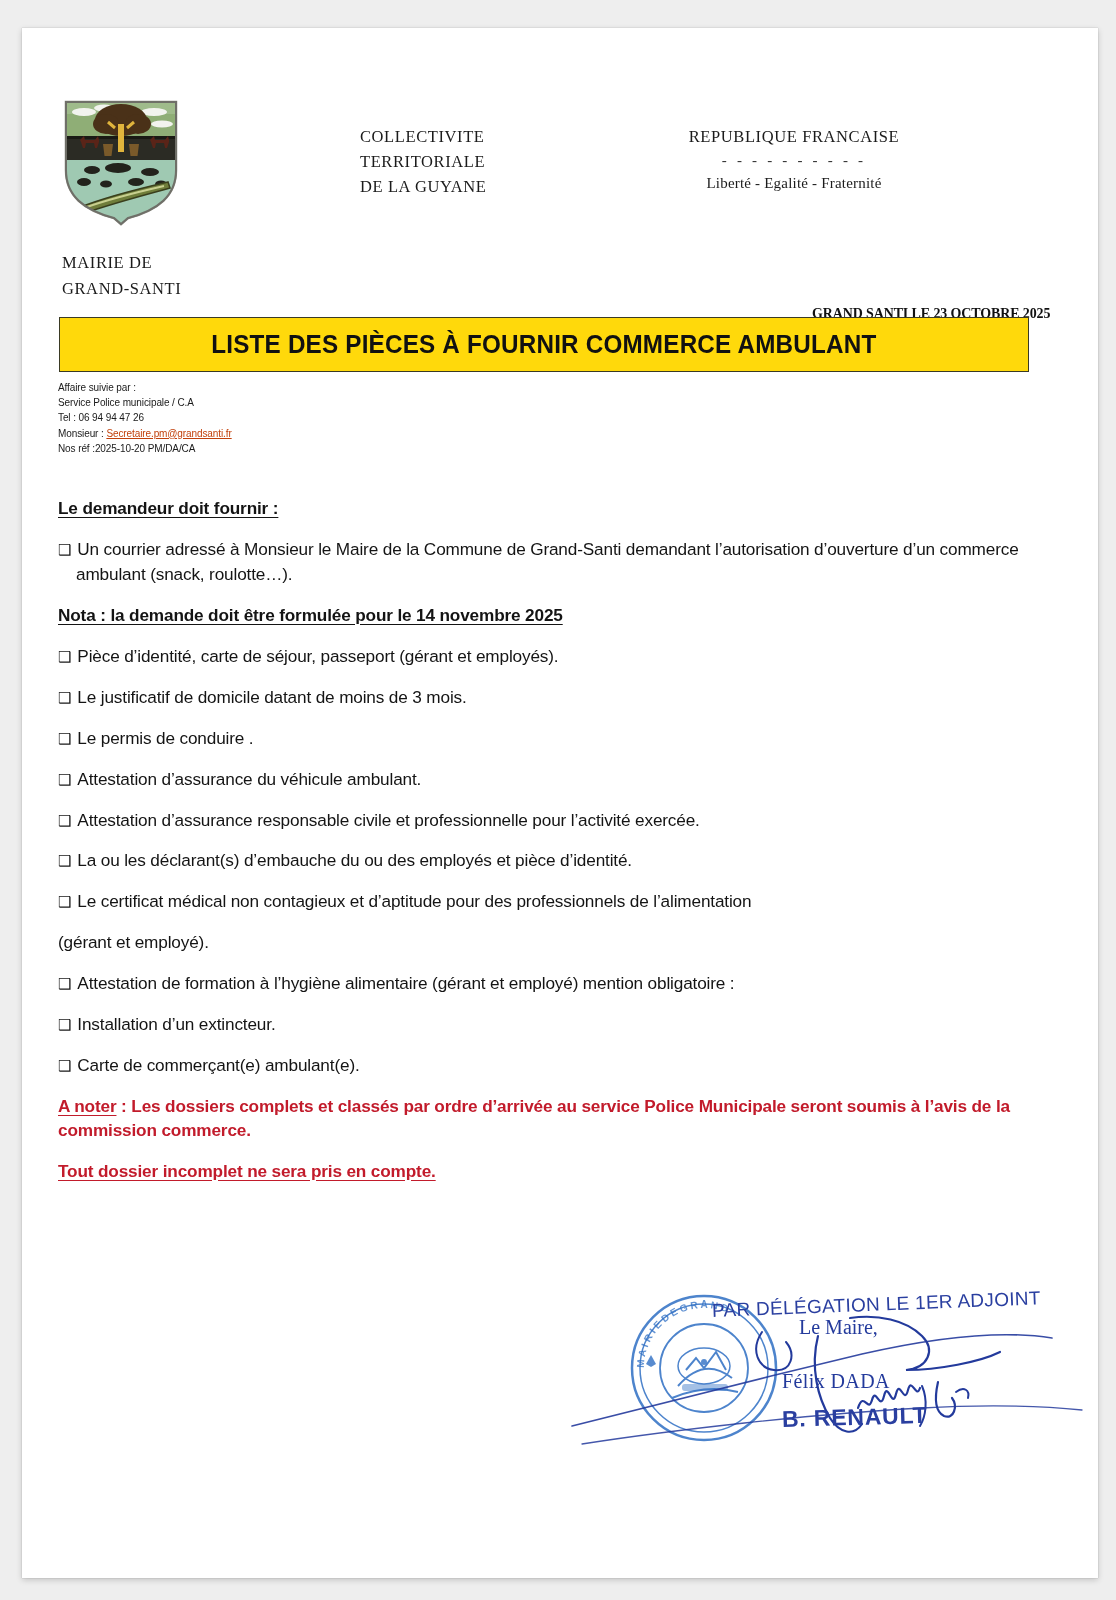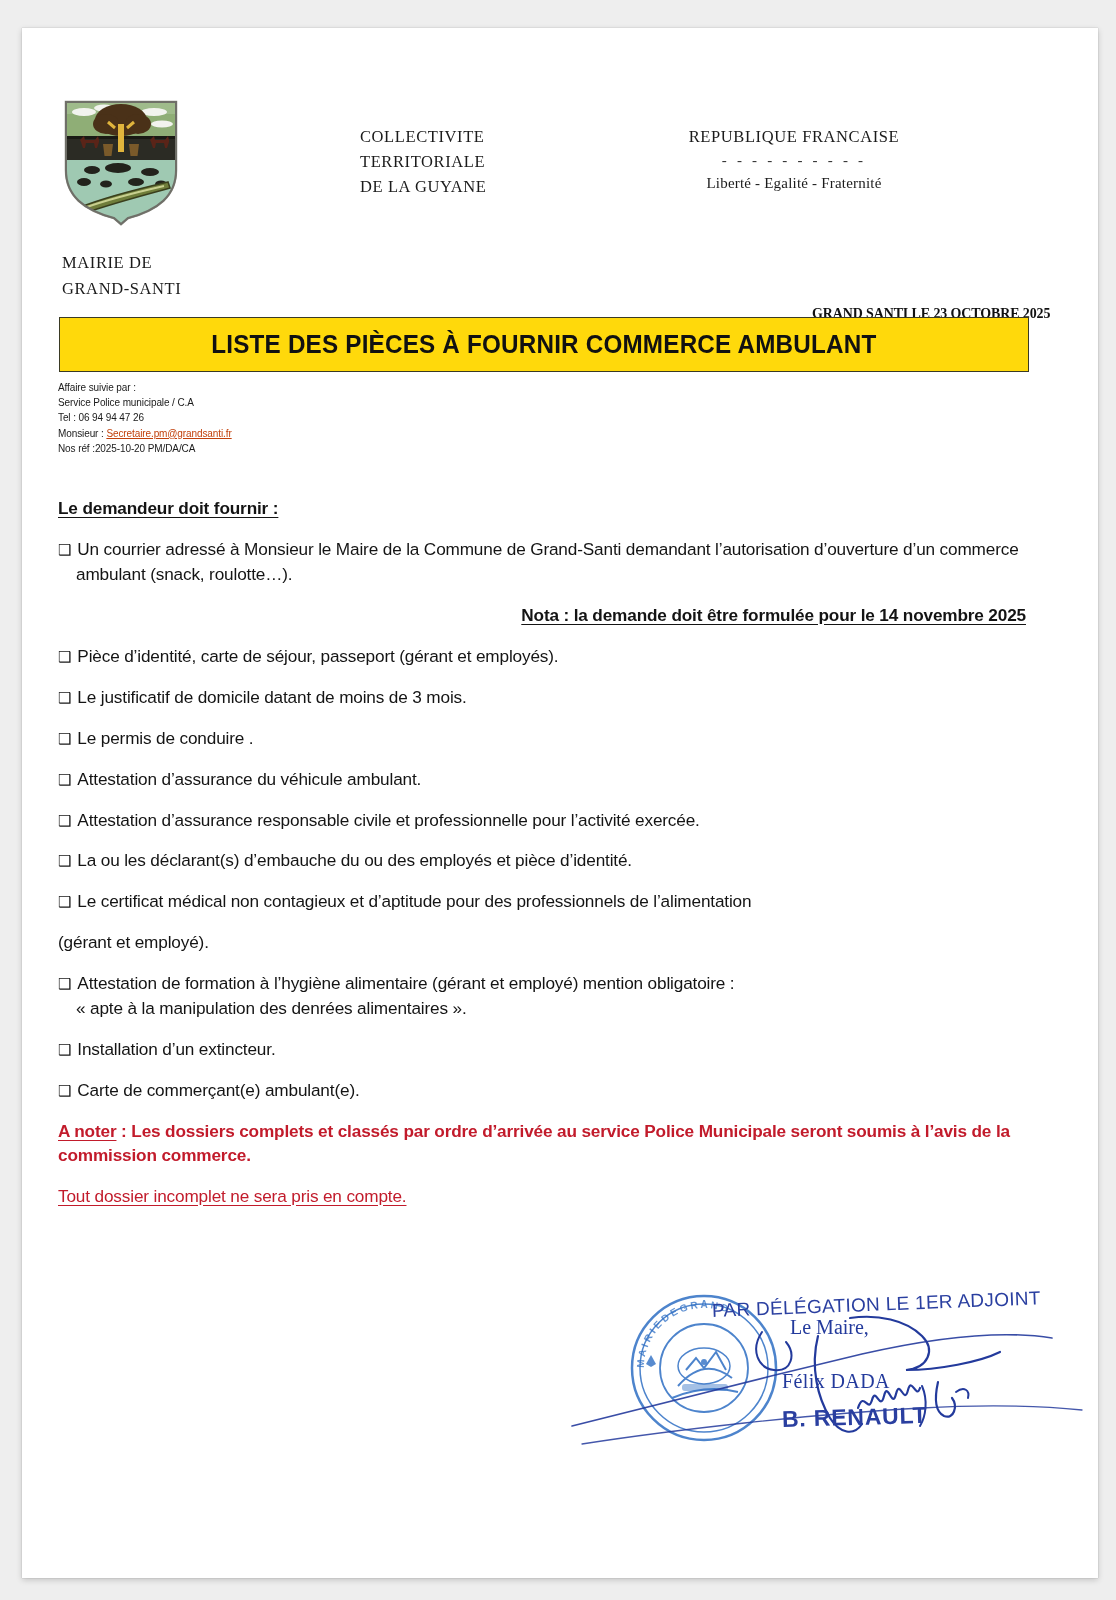--- a/index.html
+++ b/index.html
@@ -141,36 +141,35 @@
     font-weight: 700;
     text-decoration: underline;
     text-underline-offset: 3px;
     margin: 0 0 20px 0;
   }
   .nota {
     font-weight: 700;
     text-decoration: underline;
     text-underline-offset: 3px;
     margin: 4px 0 18px 0;
-    text-align: right;
   }
   .item { margin: 0 0 16px 0; padding-left: 18px; text-indent: -18px; }
   .item .cb { font-size: 15px; margin-right: 6px; }
   .plain { margin: 0 0 16px 0; }
 
   .red {
     color: #C21B2B;
     font-weight: 700;
     margin: 22px 0 14px 0;
     line-height: 1.42;
   }
   .red u { text-decoration: underline; text-underline-offset: 3px; }
   .red-line {
     color: #C21B2B;
-    font-weight: 400;
+    font-weight: 700;
     text-decoration: underline;
     text-underline-offset: 3px;
     margin: 0 0 10px 0;
     display: inline-block;
   }
 
   
   .signature-area {
     position: absolute;
     left: 560px;
@@ -179,21 +178,21 @@
     height: 210px;
   }
   .signature-area svg { position:absolute; left:0; top:0; overflow: visible; }
 
   .sig-text {
     position: absolute;
     color: #233a9c;
     font-family: "Liberation Serif", serif;
     white-space: nowrap;
   }
-  .sig-maire { left: 208px; top: 58px; font-size: 20px; }
+  .sig-maire { left: 217px; top: 58px; font-size: 20px; }
   .sig-name  { left: 200px; top: 112px; font-size: 20px; letter-spacing: 0.4px; }
 
   .stamp-text {
     position: absolute;
     color: #2a3fa0;
     font-family: "Liberation Sans", sans-serif;
     white-space: nowrap;
   }
   .stamp-deleg {
     left: 130px; top: 42px;
@@ -309,21 +308,21 @@
     <p class="item"><span class="cb">❑</span><span>Pièce d’identité, carte de séjour, passeport (gérant et employés).</span></p>
     <p class="item"><span class="cb">❑</span><span>Le justificatif de domicile datant de moins de 3 mois.</span></p>
     <p class="item"><span class="cb">❑</span><span>Le permis de conduire .</span></p>
     <p class="item"><span class="cb">❑</span><span>Attestation d’assurance du véhicule ambulant.</span></p>
     <p class="item"><span class="cb">❑</span><span>Attestation d’assurance responsable civile et professionnelle pour l’activité exercée.</span></p>
     <p class="item"><span class="cb">❑</span><span>La ou les déclarant(s) d’embauche du ou des employés et pièce d’identité.</span></p>
     <p class="item"><span class="cb">❑</span><span>Le certificat médical non contagieux et d’aptitude pour des professionnels de l’alimentation</span></p>
 
     <p class="plain">(gérant et employé).</p>
 
-    <p class="item"><span class="cb">❑</span><span>Attestation de formation à l’hygiène alimentaire (gérant et employé) mention obligatoire :</span><br><span>« apte à la manipulation des denrées alimentaires ».</span></p>
+    <p class="item"><span class="cb">❑</span><span>Attestation de formation à l’hygiène alimentaire (gérant et employé) mention obligatoire :</span><br></p>
 
     <p class="item"><span class="cb">❑</span><span>Installation d’un extincteur.</span></p>
     <p class="item"><span class="cb">❑</span><span>Carte de commerçant(e) ambulant(e).</span></p>
 
     <p class="red"><u>A noter</u><span> : Les dossiers complets et classés par ordre d’arrivée au service Police Municipale seront soumis à l’avis de la commission commerce.</span></p>
 
     <span class="red-line">Tout dossier incomplet ne sera pris en compte.</span>
   </div>
 
   <div class="signature-area">

